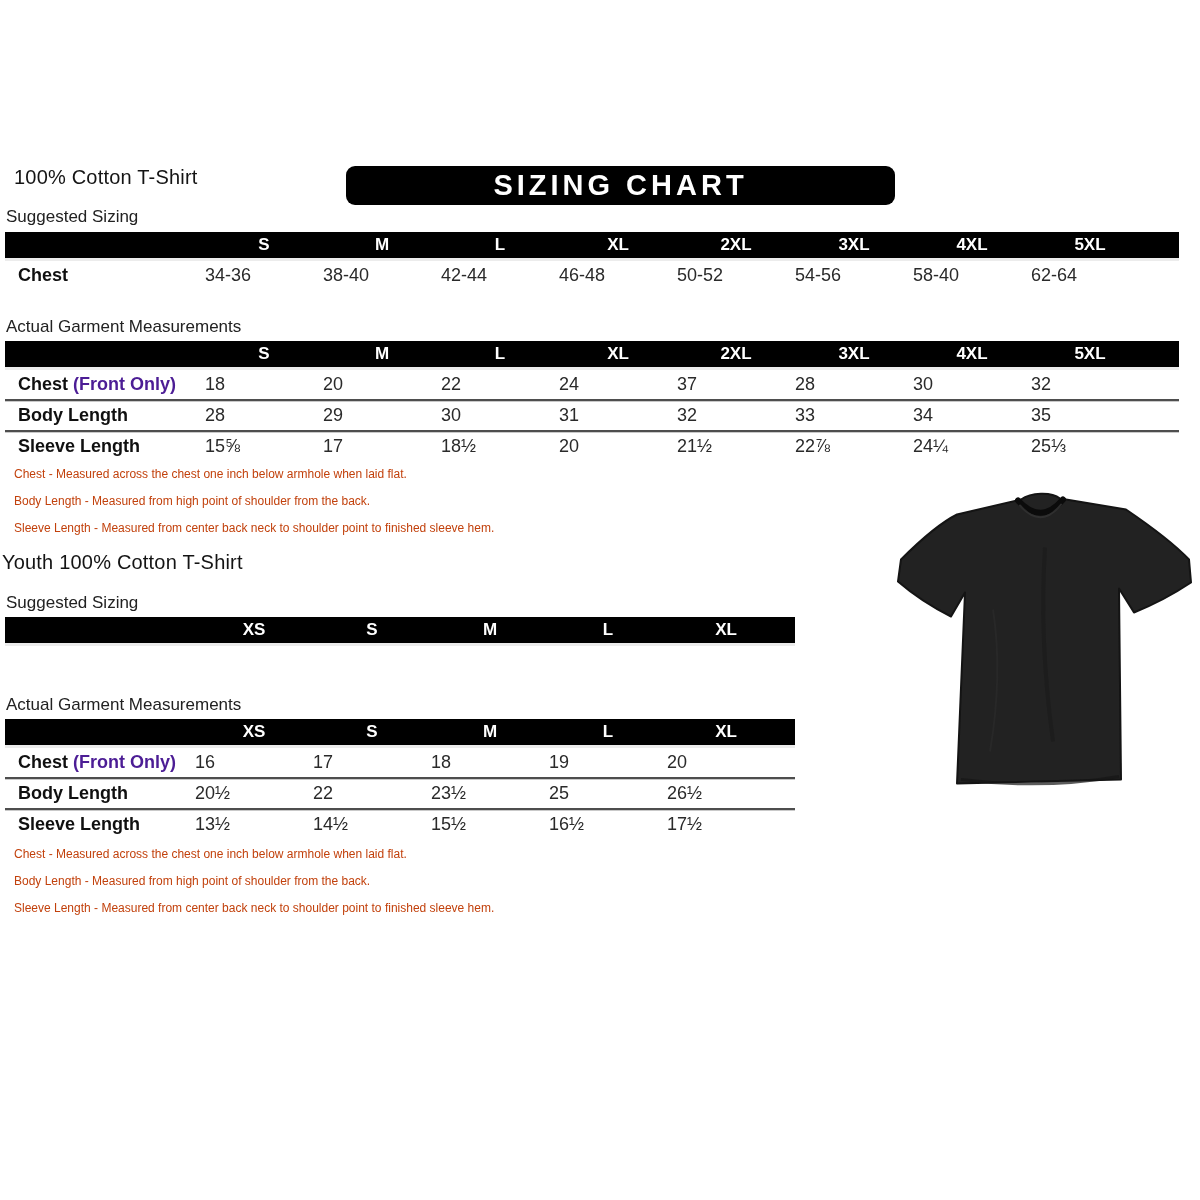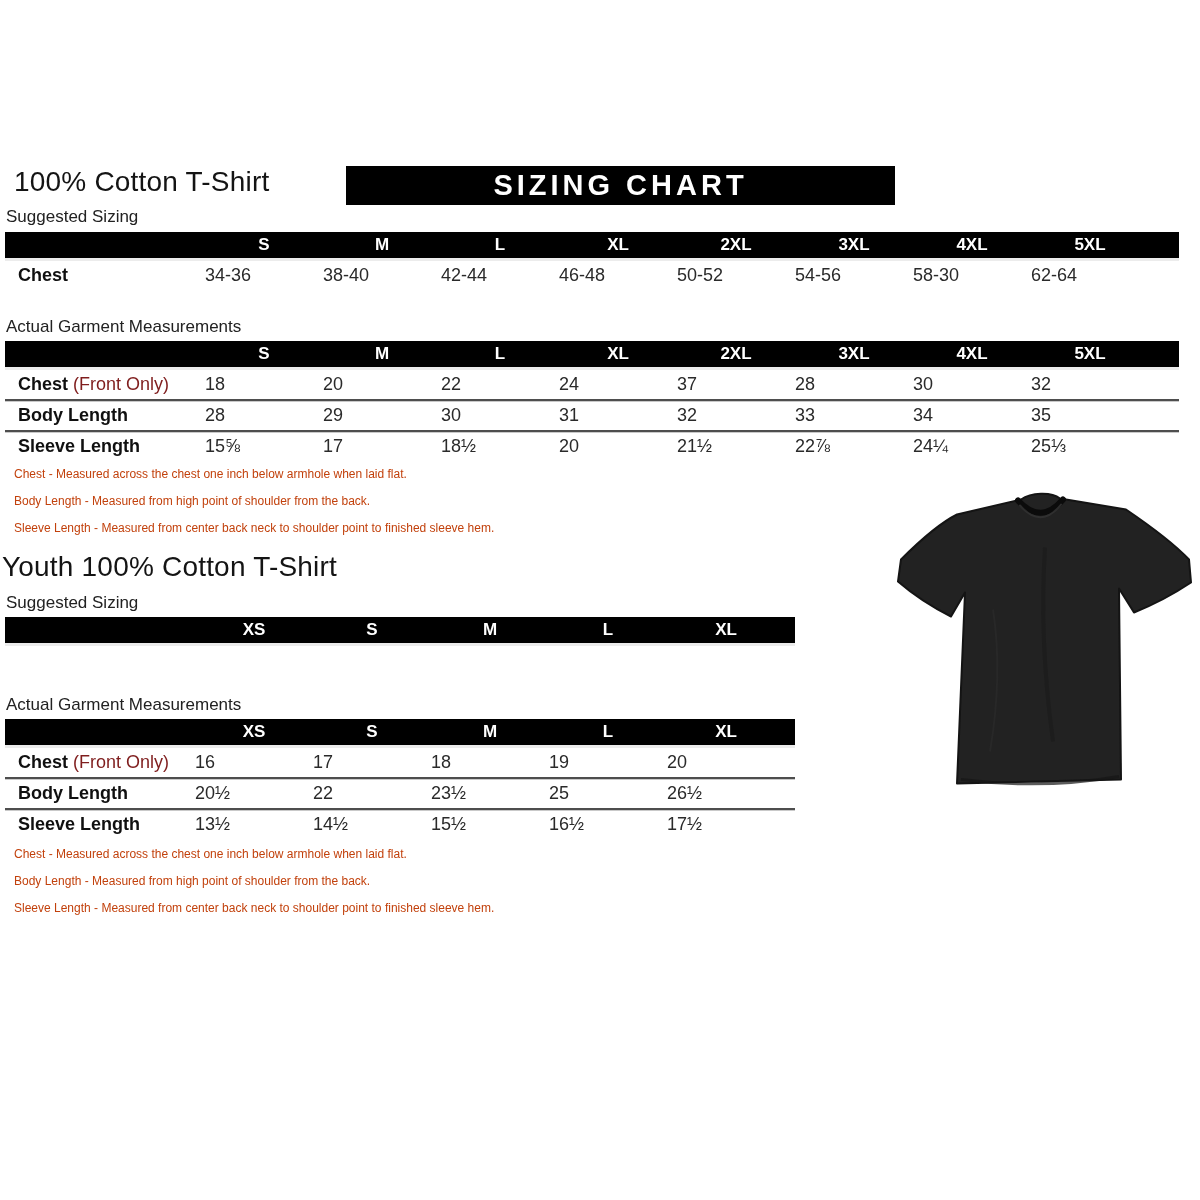--- a/index.html
+++ b/index.html
@@ -1,55 +1,55 @@
 <!DOCTYPE html>
 <html><head>
 <meta charset="utf-8">
 <style>
   html,body{margin:0;padding:0;background:#ffffff;}
   .canvas{
     position:relative;width:1200px;height:1200px;background:#ffffff;overflow:hidden;
     font-family:"Liberation Sans", sans-serif;color:#161616;
   }
   .abs{position:absolute;}
-  .section-title{font-size:28px;color:#141414;white-space:nowrap;letter-spacing:.2px;}
+  .section-title{font-size:20px;color:#141414;white-space:nowrap;letter-spacing:.2px;}
   .section-title.bold{font-weight:400;}
   .banner{
     background:#000;color:#fff;font-weight:700;font-size:29px;letter-spacing:4px;
     text-align:center;line-height:39px;height:39px;width:549px;
   }
   .sub-label{font-size:17px;color:#222;white-space:nowrap;}
   .sz-table{background:#fff;}
   .t-head{
     display:grid;grid-template-columns:var(--cols);background:#000;color:#fff;
     font-weight:700;font-size:17px;height:26px;align-items:center;
     border-bottom:3px solid #ececec;
   }
   .t-head .cell{text-align:center;}
   .t-row{
     display:grid;grid-template-columns:var(--cols);height:29px;align-items:center;
     font-size:18px;color:#2a2a2a;
   }
   .t-row + .t-row{border-top:2px solid #4e4e4e;box-shadow:inset 0 1px 0 #c9c9c9;}
   .t-row .label{font-weight:700;padding-left:13px;color:#101010;text-align:left;white-space:nowrap;}
-  .t-row .label .suffix{font-weight:400;color:#7f1d1d;}
+  .t-row .label .suffix{font-weight:700;color:#4c1d95;}
   .t-row .cell{text-align:left;}
   .table-adult{--cols:200px repeat(8,118px);width:1174px;}
   .table-youth{--cols:190px repeat(5,118px);width:790px;}
   .notes{font-size:12px;line-height:27px;color:#c2410c;white-space:nowrap;}
   .tshirt-wrap{left:893px;top:488px;width:300px;height:308px;}
 </style>
 </head>
 <body>
 
 <div class="canvas">
 
   <div class="abs section-title" style="left:14px;top:166px;">100% Cotton T-Shirt</div>
 
-  <div class="abs banner" style="left:346px;top:166px;">SIZING CHART</div>
+  <div class="abs banner" style="left:346px;top:166px;border-radius:9px;">SIZING CHART</div>
 
   <div class="abs sub-label" style="left:6px;top:207px;">Suggested Sizing</div>
 
   <div class="abs sz-table table-adult" style="left:5px;top:232px;">
       <div class="t-head">
         <div class="cell"></div>
         <div class="cell">S</div>
         <div class="cell">M</div>
         <div class="cell">L</div>
         <div class="cell">XL</div>
@@ -59,21 +59,21 @@
         <div class="cell">5XL</div>
       </div>
       <div class="t-row">
         <div class="label">Chest</div>
         <div class="cell">34-36</div>
         <div class="cell">38-40</div>
         <div class="cell">42-44</div>
         <div class="cell">46-48</div>
         <div class="cell">50-52</div>
         <div class="cell">54-56</div>
-        <div class="cell">58-30</div>
+        <div class="cell">58-40</div>
         <div class="cell">62-64</div>
       </div>
     </div>
 
   <div class="abs sub-label" style="left:6px;top:317px;">Actual Garment Measurements</div>
 
   <div class="abs sz-table table-adult" style="left:5px;top:341px;">
       <div class="t-head">
         <div class="cell"></div>
         <div class="cell">S</div>

